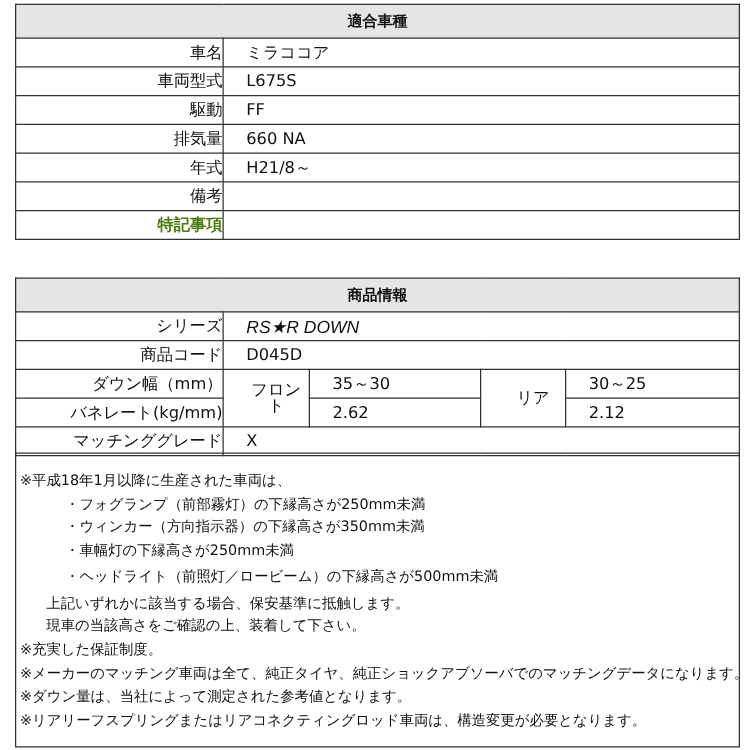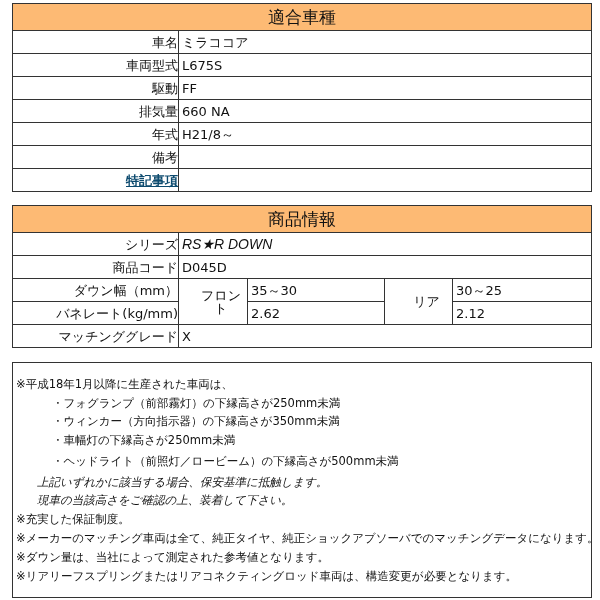--- a/index.html
+++ b/index.html
@@ -1,34 +1,34 @@
 <!DOCTYPE html>
 <html><head>
 <meta charset="utf-8">
 <style>
   html, body { margin:0; padding:0; background:#ffffff; }
   body { width:600px; height:600px; position:relative; overflow:hidden;
          font-family:"DejaVu Sans", "Liberation Sans", sans-serif; color:#111; }
   table { border-collapse:collapse; position:absolute; left:12px; width:580px; table-layout:fixed; }
   td, th { border:1.5px solid #333; padding:0; font-size:13px; line-height:1; }
-  th.hdr { background:#fdba74; font-size:17px; font-weight:normal; text-align:center; height:26px; }
+  th.hdr { background:#e5e5e5; font-size:12px; font-weight:bold; text-align:center; height:26px; }
   td.lab { text-align:right; }
-  td.val { text-align:left; padding-left:3px; }
+  td.val { text-align:left; padding-left:18px; }
   td.mid { text-align:center;padding-left:16px; }
   #t1 { top:3px; }
   #t1 td { height:22px; }
-  #t2 { top:205px; }
+  #t2 { top:222px; }
   #t2 td { height:22px; }
-  .red { color:#0c4a6e; font-weight:bold;text-decoration:underline; }
+  .red { color:#4d7c0f; font-weight:bold; }
   .series { font-style:italic; font-family:"Liberation Sans", sans-serif; font-size:14px;margin-top:29px; }
   #notes { position:absolute; left:12px; top:362px; width:578px; height:234px;
            border:1.5px solid #333; font-size:11.5px; }
   #notes .line { position:absolute; left:3px; white-space:nowrap; }
   #notes .ind1 { left:27px;margin-left:12px; }
-  #notes .ind2 { left:24px;font-style:italic; }
+  #notes .ind2 { left:24px; }
 </style>
 </head>
 <body>
 
 <table id="t1">
   <colgroup>
       <col style="width:166px">
       <col>
     </colgroup>
   <tbody>

